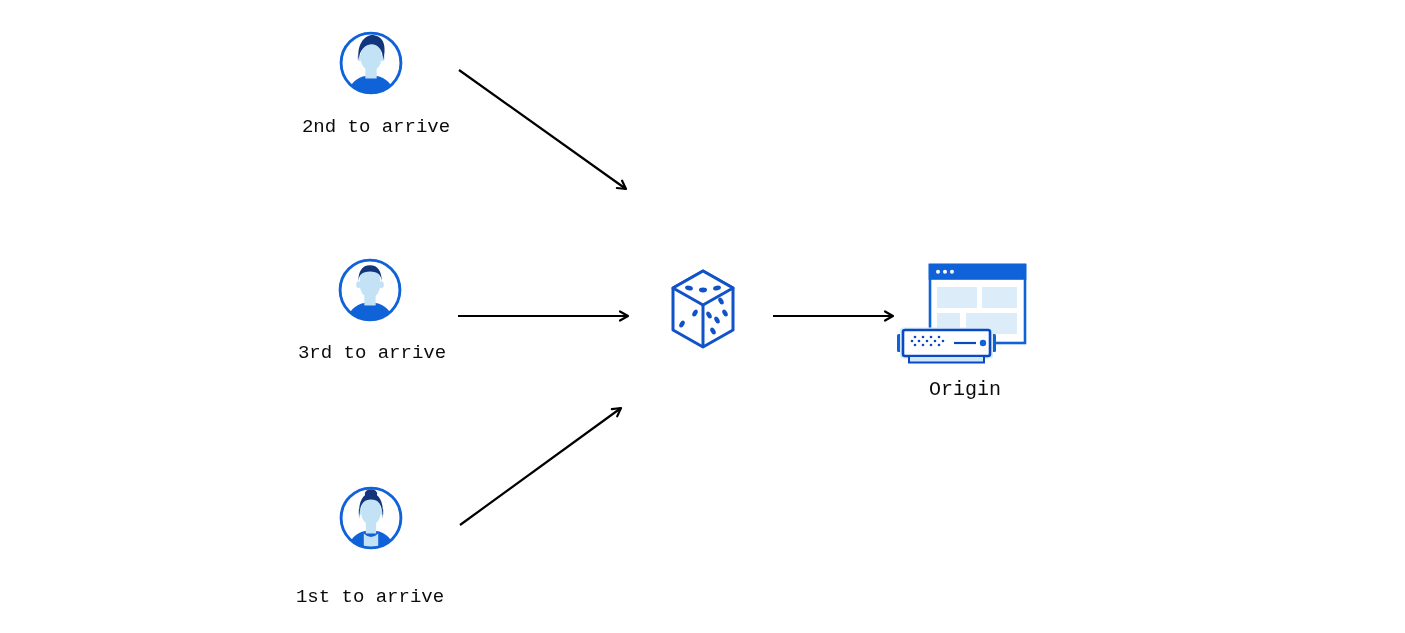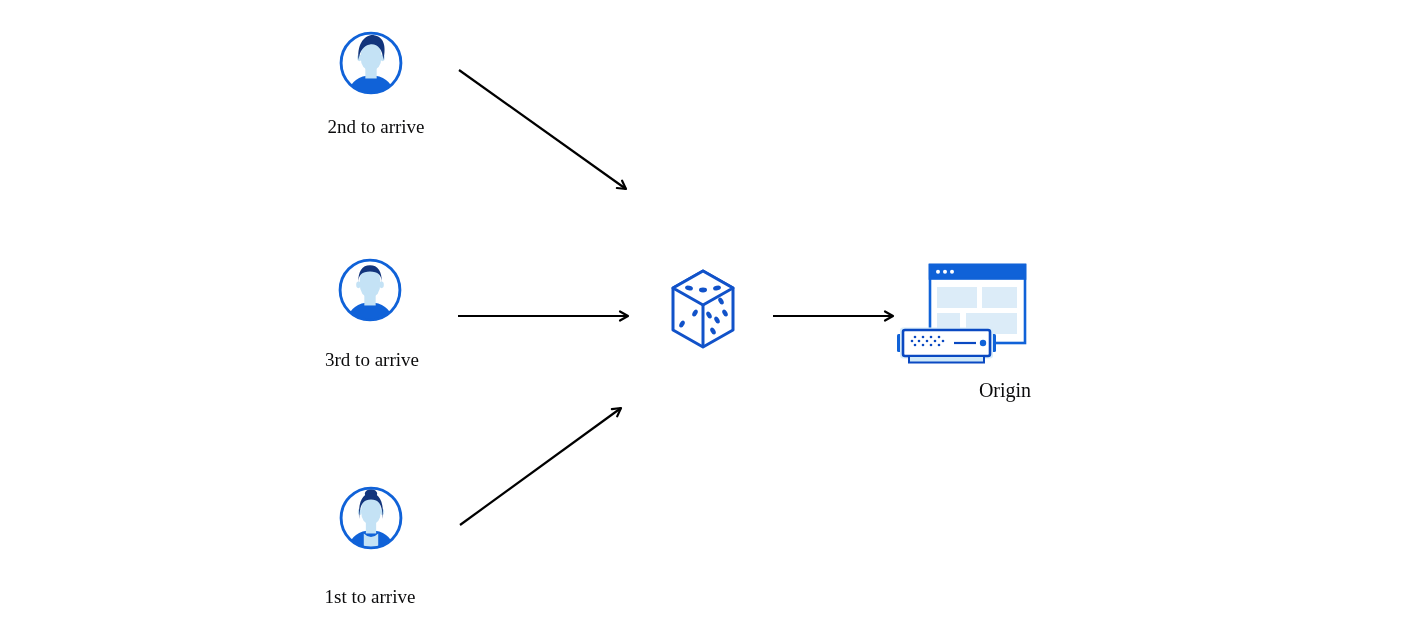--- a/index.html
+++ b/index.html
@@ -1,34 +1,34 @@
 <!DOCTYPE html>
 <html><head>
 <meta charset="utf-8">
 <style>
   html,body{margin:0;padding:0;background:#ffffff;}
   .canvas{
     position:relative;
     width:1405px;height:633px;
     background:#ffffff;
-    font-family:Liberation Serif, serif;
+    font-family:Liberation Mono, monospace;
     overflow:hidden;
   }
   .node{position:absolute;}
   .avatar{position:absolute;width:66px;height:66px;}
   .node-label{
     position:absolute;
     transform:translateX(-50%);
     font-size:19px;
     line-height:22px;
     color:#0b0b0c;
     white-space:nowrap;
     text-align:center;
   }
-  .origin-label{font-size:20px;margin-left:40px;}
+  .origin-label{font-size:20px;}
   svg{display:block;}
   .arrow-layer{position:absolute;left:0;top:0;width:1405px;height:633px;pointer-events:none;}
 </style>
 </head>
 <body>
 
 <div class="canvas">
 
   <svg class="arrow-layer" viewBox="0 0 1405 633">
     <defs>
@@ -74,21 +74,21 @@
       <g clip-path="url(#c2)">
         <path d="M8,64 Q13,44 32,44 Q51,44 56,64 Z" fill="#1062d8"></path>
         <rect x="26.5" y="33" width="11" height="14" fill="#c4e2f5"></rect>
         <ellipse cx="20.8" cy="27" rx="2.2" ry="3.2" fill="#c4e2f5"></ellipse>
         <ellipse cx="43.2" cy="27" rx="2.2" ry="3.2" fill="#c4e2f5"></ellipse>
         <path d="M22,26 Q22,10 32,10 Q42,10 42,26 Q42,38 32,40 Q22,38 22,26 Z" fill="#c4e2f5"></path>
         <path d="M20.5,25 Q20.5,8 32,8 Q43.5,8 43.5,25 Q43.5,14 32,14 Q20.5,14 20.5,25 Z" fill="#13357c"></path>
       </g>
       <circle cx="32" cy="32" r="29" fill="none" stroke="#1062d8" stroke-width="2.8"></circle>
     </svg>
-    <span class="node-label" style="left:372px;top:349px;">3rd to arrive</span>
+    <span class="node-label" style="left:372px;top:342px;">3rd to arrive</span>
   </div>
 
   <div class="node">
     <svg class="avatar" style="left:338px;top:485px;" viewBox="0 0 64 64">
       <defs>
           <clipPath id="c3">
             <circle cx="32" cy="32" r="29"></circle>
           </clipPath>
         </defs>
       <circle cx="32" cy="32" r="29" fill="#ffffff"></circle>

